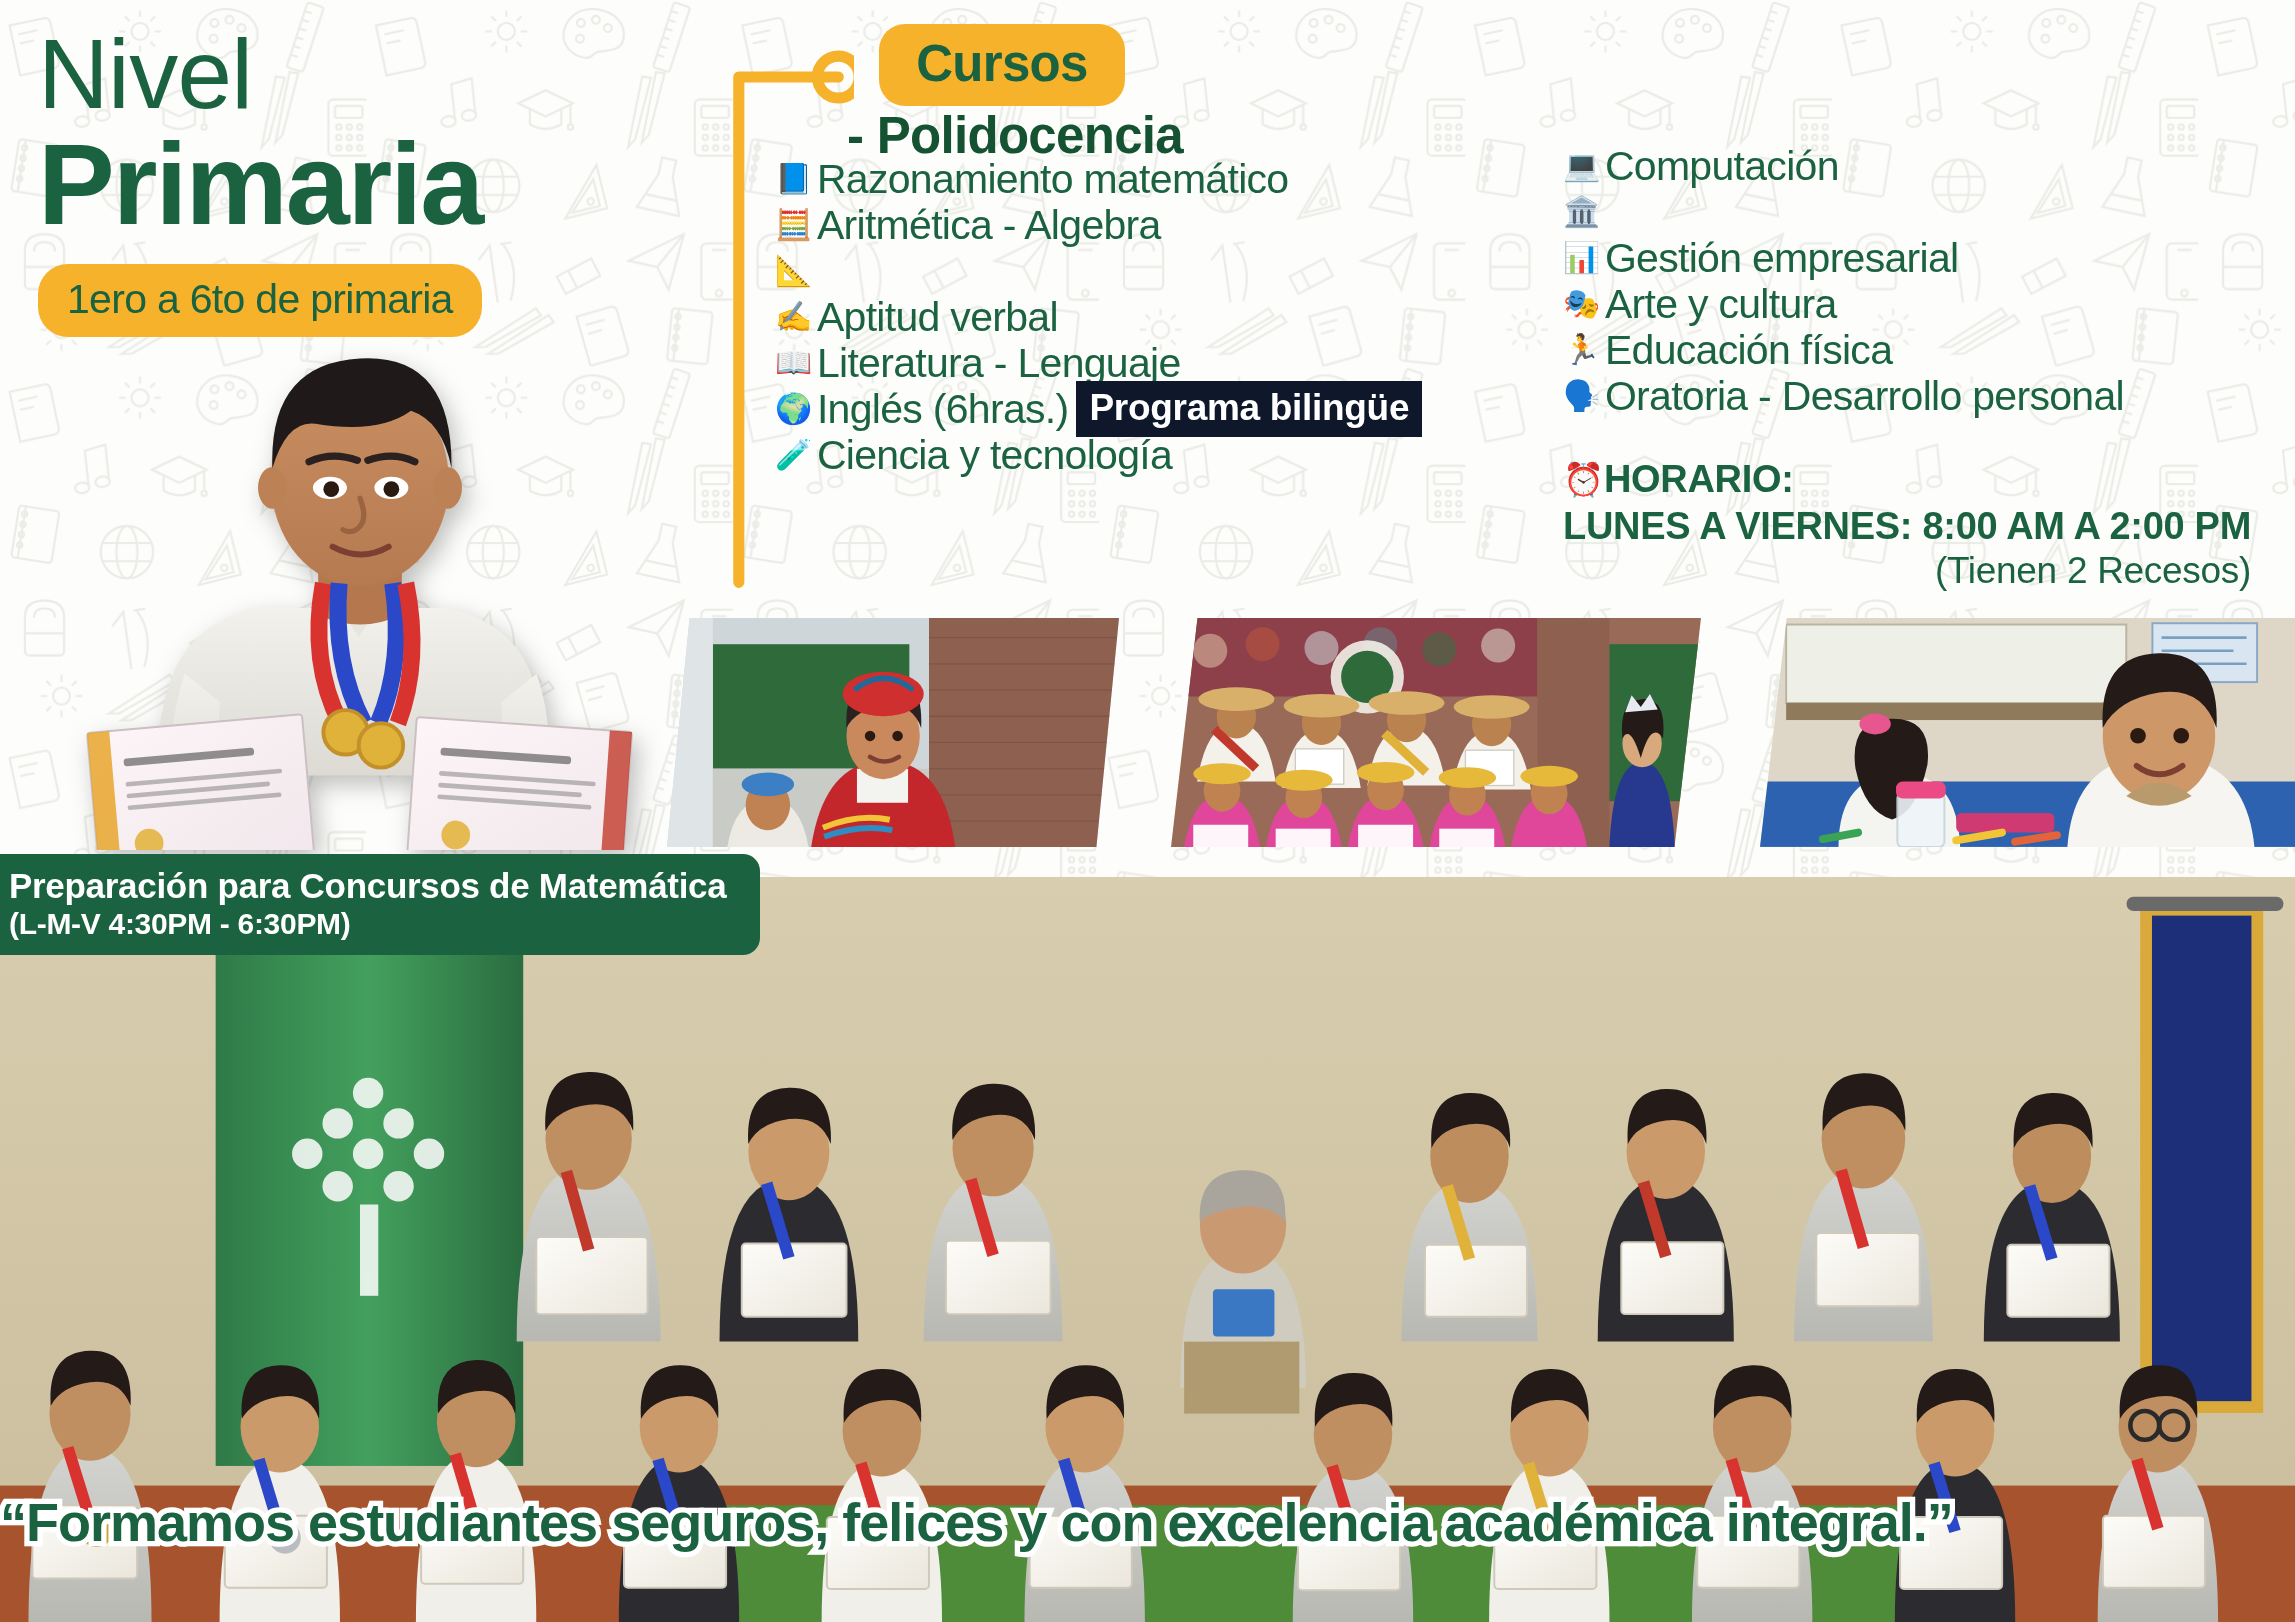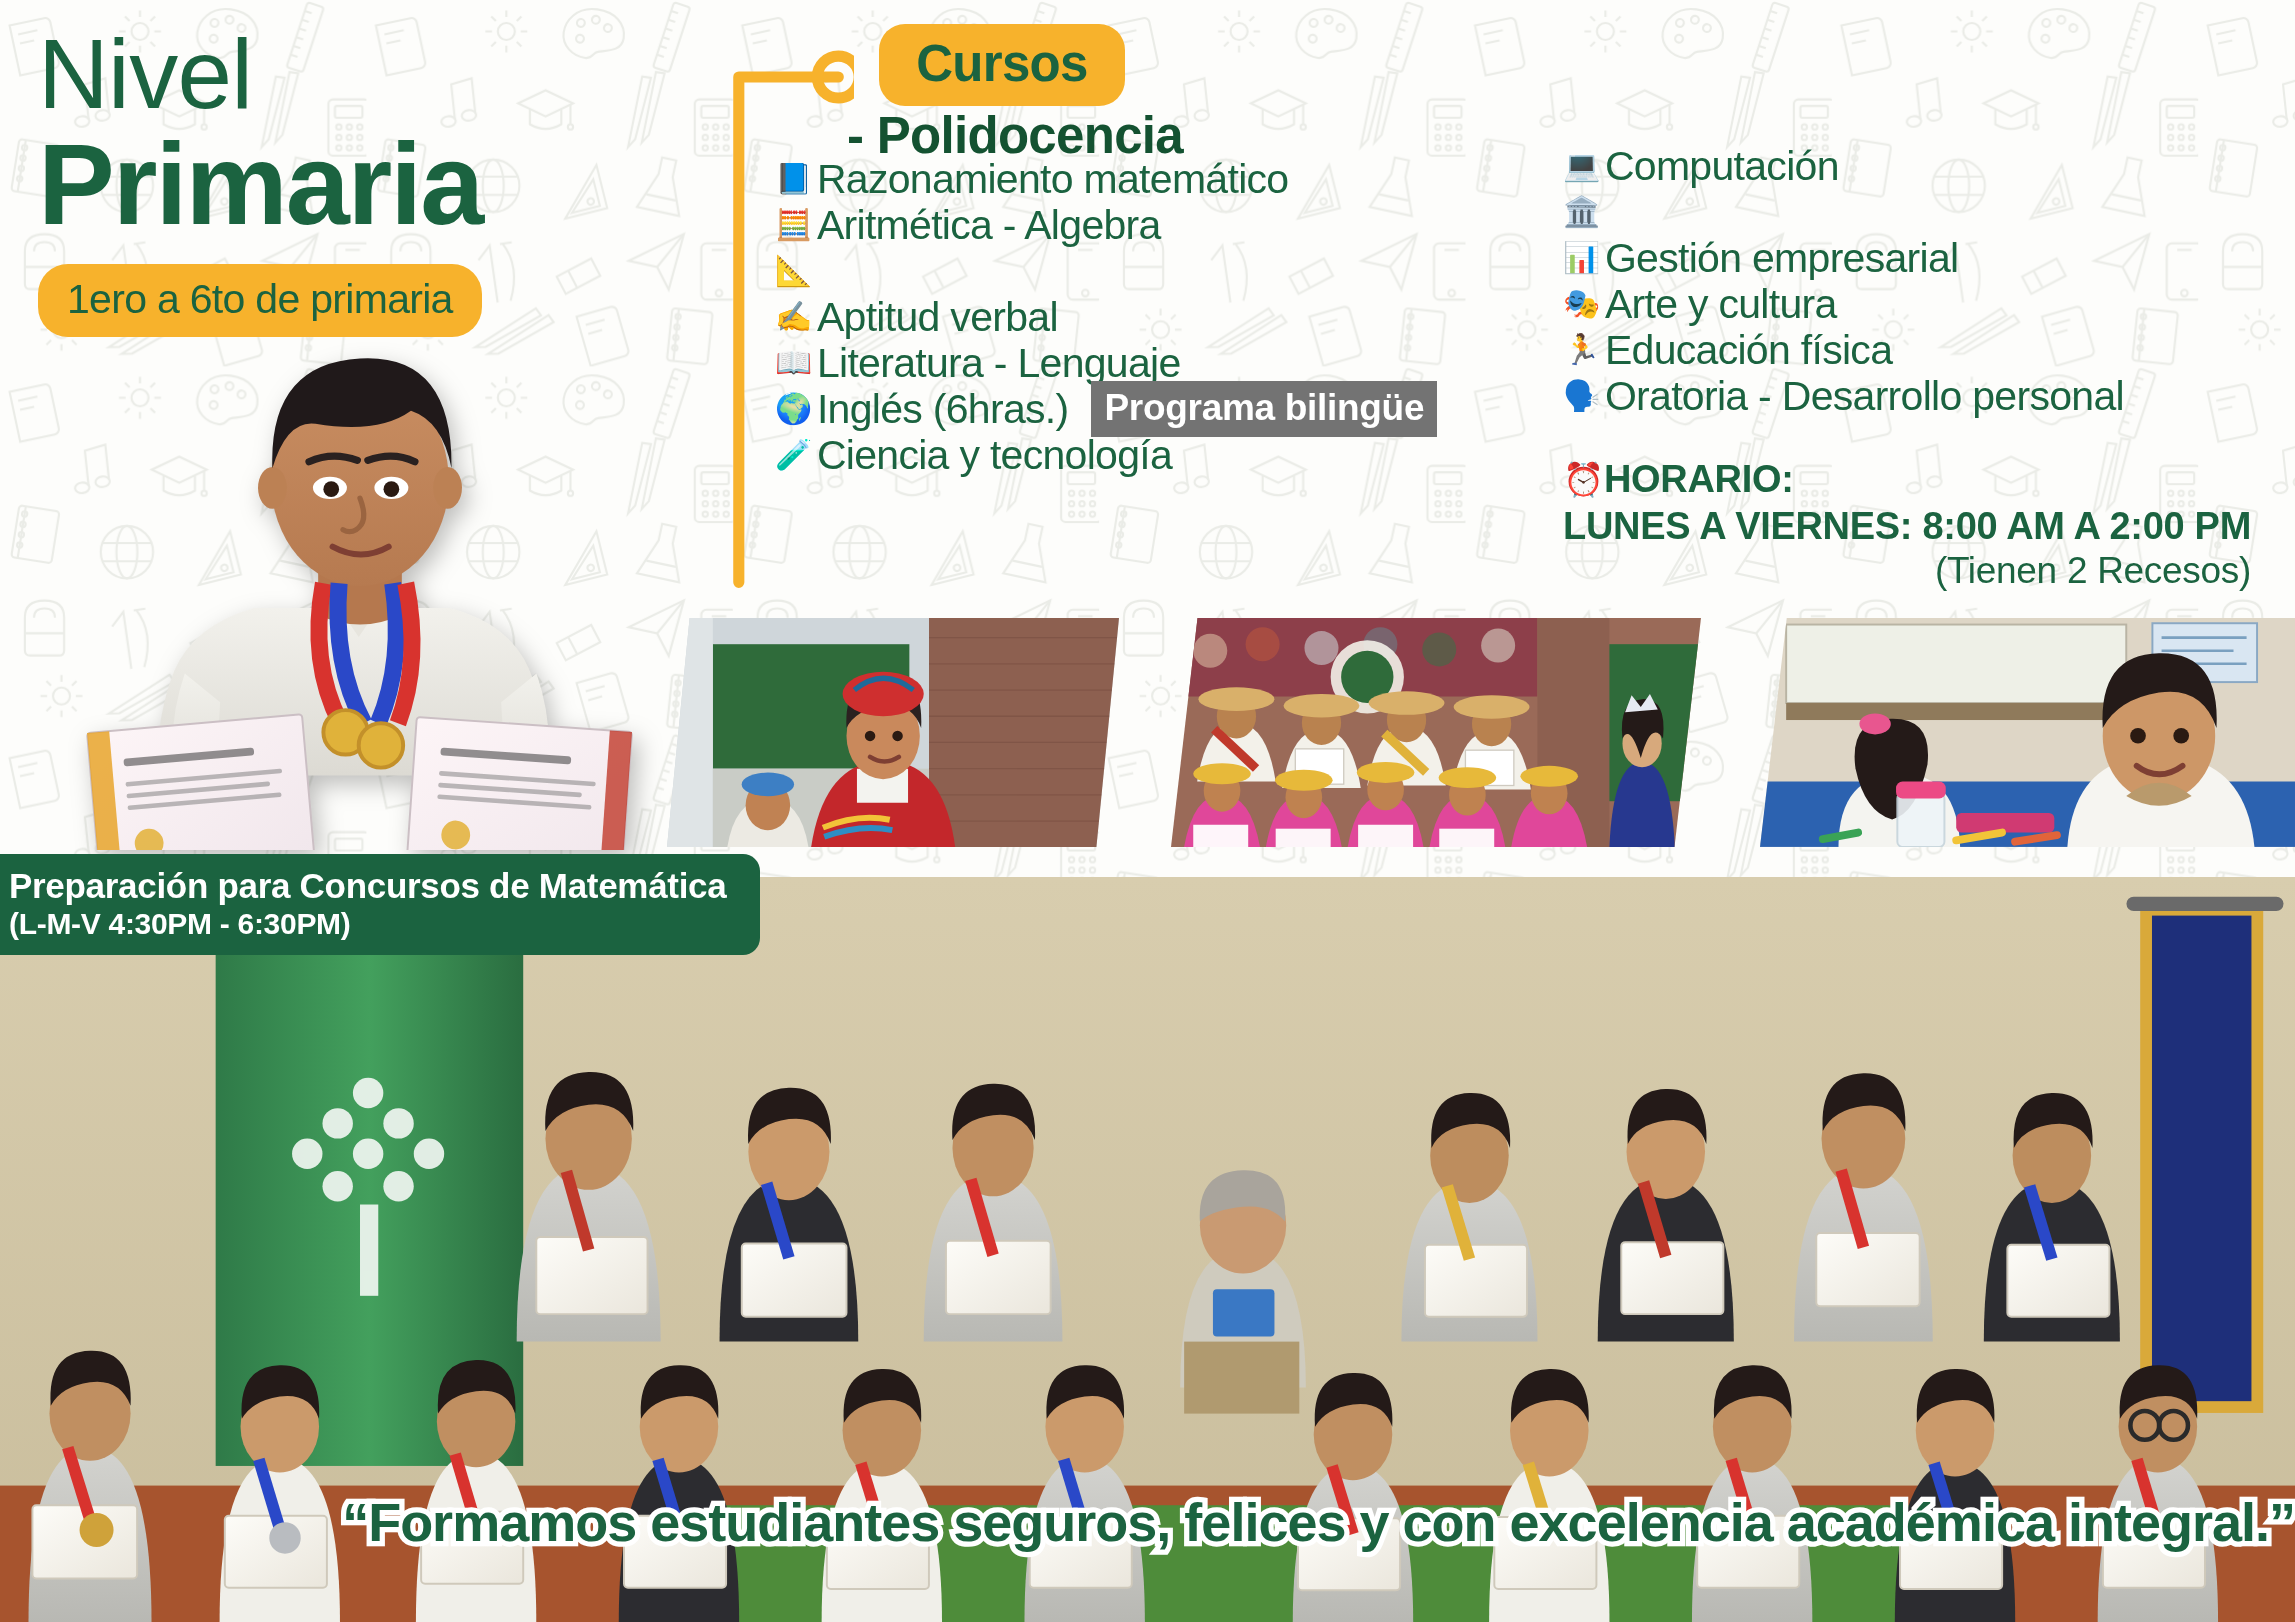--- a/index.html
+++ b/index.html
@@ -130,26 +130,26 @@
     text-align:center;
     flex:0 0 38px;
   }
   .course-txt{
     color:#1B6340;
     font-size:41px;
     font-weight:400;
     letter-spacing:-0.7px;
   }
   .biling-badge{
-    background:#737373;
+    background:#0f172a;
     color:#ffffff;
     font-size:37px;
     font-weight:700;
     padding:5.9px 13px 8.5px 13px;
-    margin-left:23px;
+    margin-left:8px;
     letter-spacing:-0.3px;
     white-space:nowrap;
   }
 
   
   .horario{
     position:absolute;
     left:1563px; top:458px;
     z-index:6;
     color:#1B6340;
@@ -210,21 +210,21 @@
     width:2295px; height:746px;
     overflow:hidden;
     z-index:2;
   }
 
   
   .quote{
     position:absolute;
     left:0; right:0;
     top:1491px;
-    text-align:right;
+    text-align:left;
     z-index:9;
     font-size:54px;
     font-weight:800;
     color:#1B6340;
     letter-spacing:-1px;
     white-space:nowrap;
     -webkit-text-stroke:10.5px #ffffff;
     paint-order:stroke fill;
   }
 </style>

